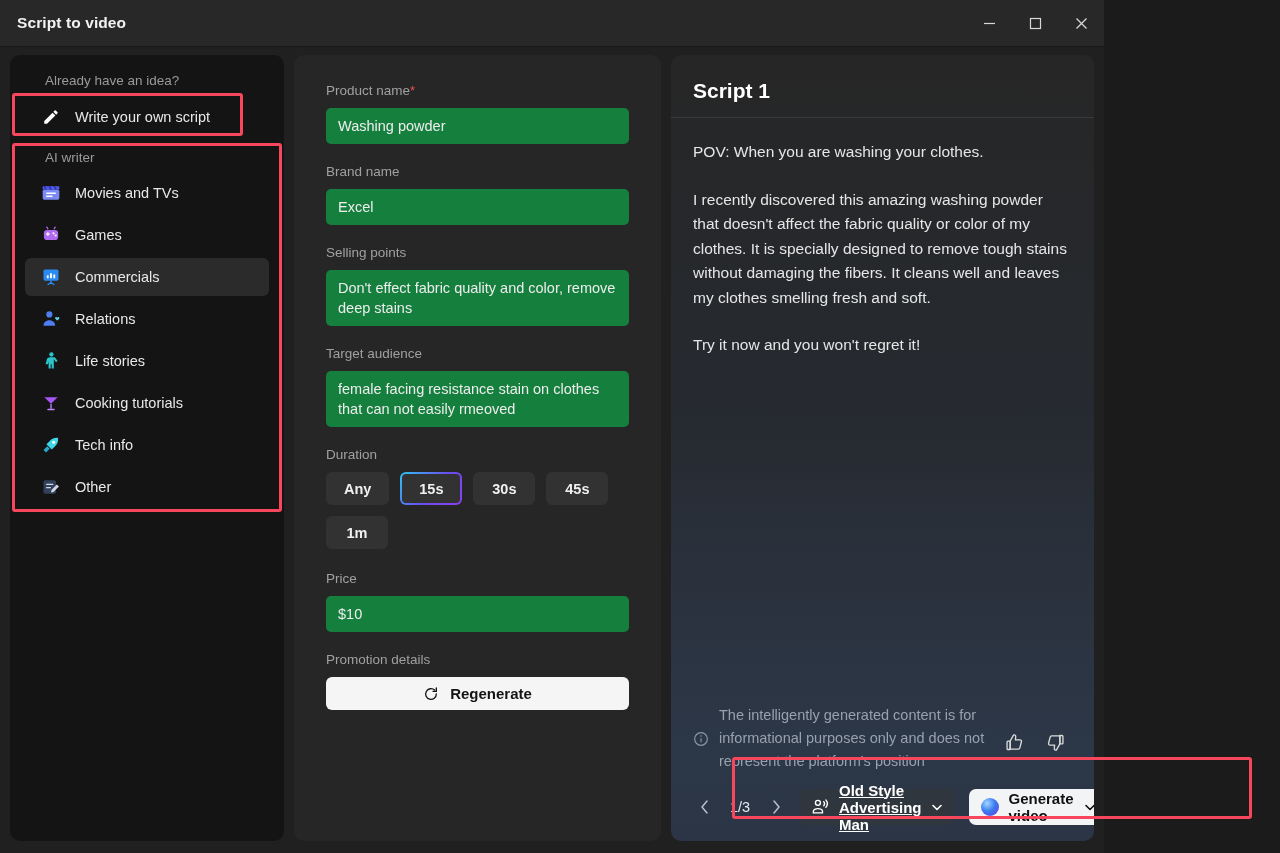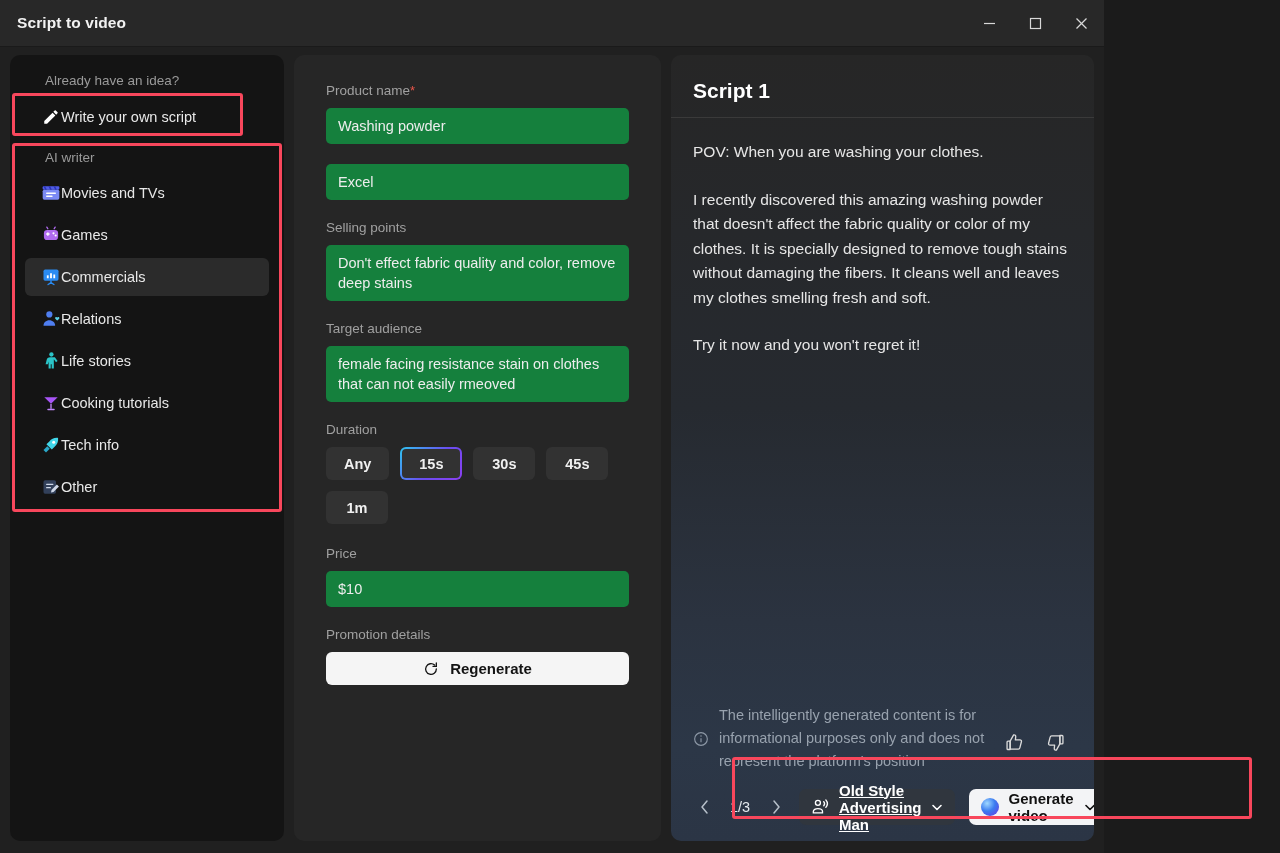--- a/index.html
+++ b/index.html
@@ -72,20 +72,21 @@
     color: #9a9a9a;
     padding-left: 20px;
     margin-bottom: 9px;
     line-height: 16px;
   }
   .side-caption.second { margin-top: 14px; margin-bottom: 8px; }
 
   .side-item {
     display: flex;
     align-items: center;
+    gap: 14px;
     height: 38px;
     padding: 0 14px 0 16px;
     border-radius: 6px;
     color: #e8e8e8;
     font-size: 14.5px;
     margin-bottom: 4px;
   }
   .side-item.active { background: #2b2b2b; }
   .side-item .ico {
     width: 20px; height: 20px;
@@ -449,20 +450,21 @@
 
     <div class="formpanel">
 
       <div class="field-label">
         <span>Product name</span><span class="req">*</span>
       </div>
       <div class="field-input">
         <span>Washing powder</span>
       </div>
 
+      <div class="field-label">Brand name</div>
       <div class="field-input">
         <span>Excel</span>
       </div>
 
       <div class="field-label">Selling points</div>
       <div class="field-input multiline">
         <span>Don't effect fabric quality and color, remove deep stains</span>
       </div>
 
       <div class="field-label">Target audience</div>

